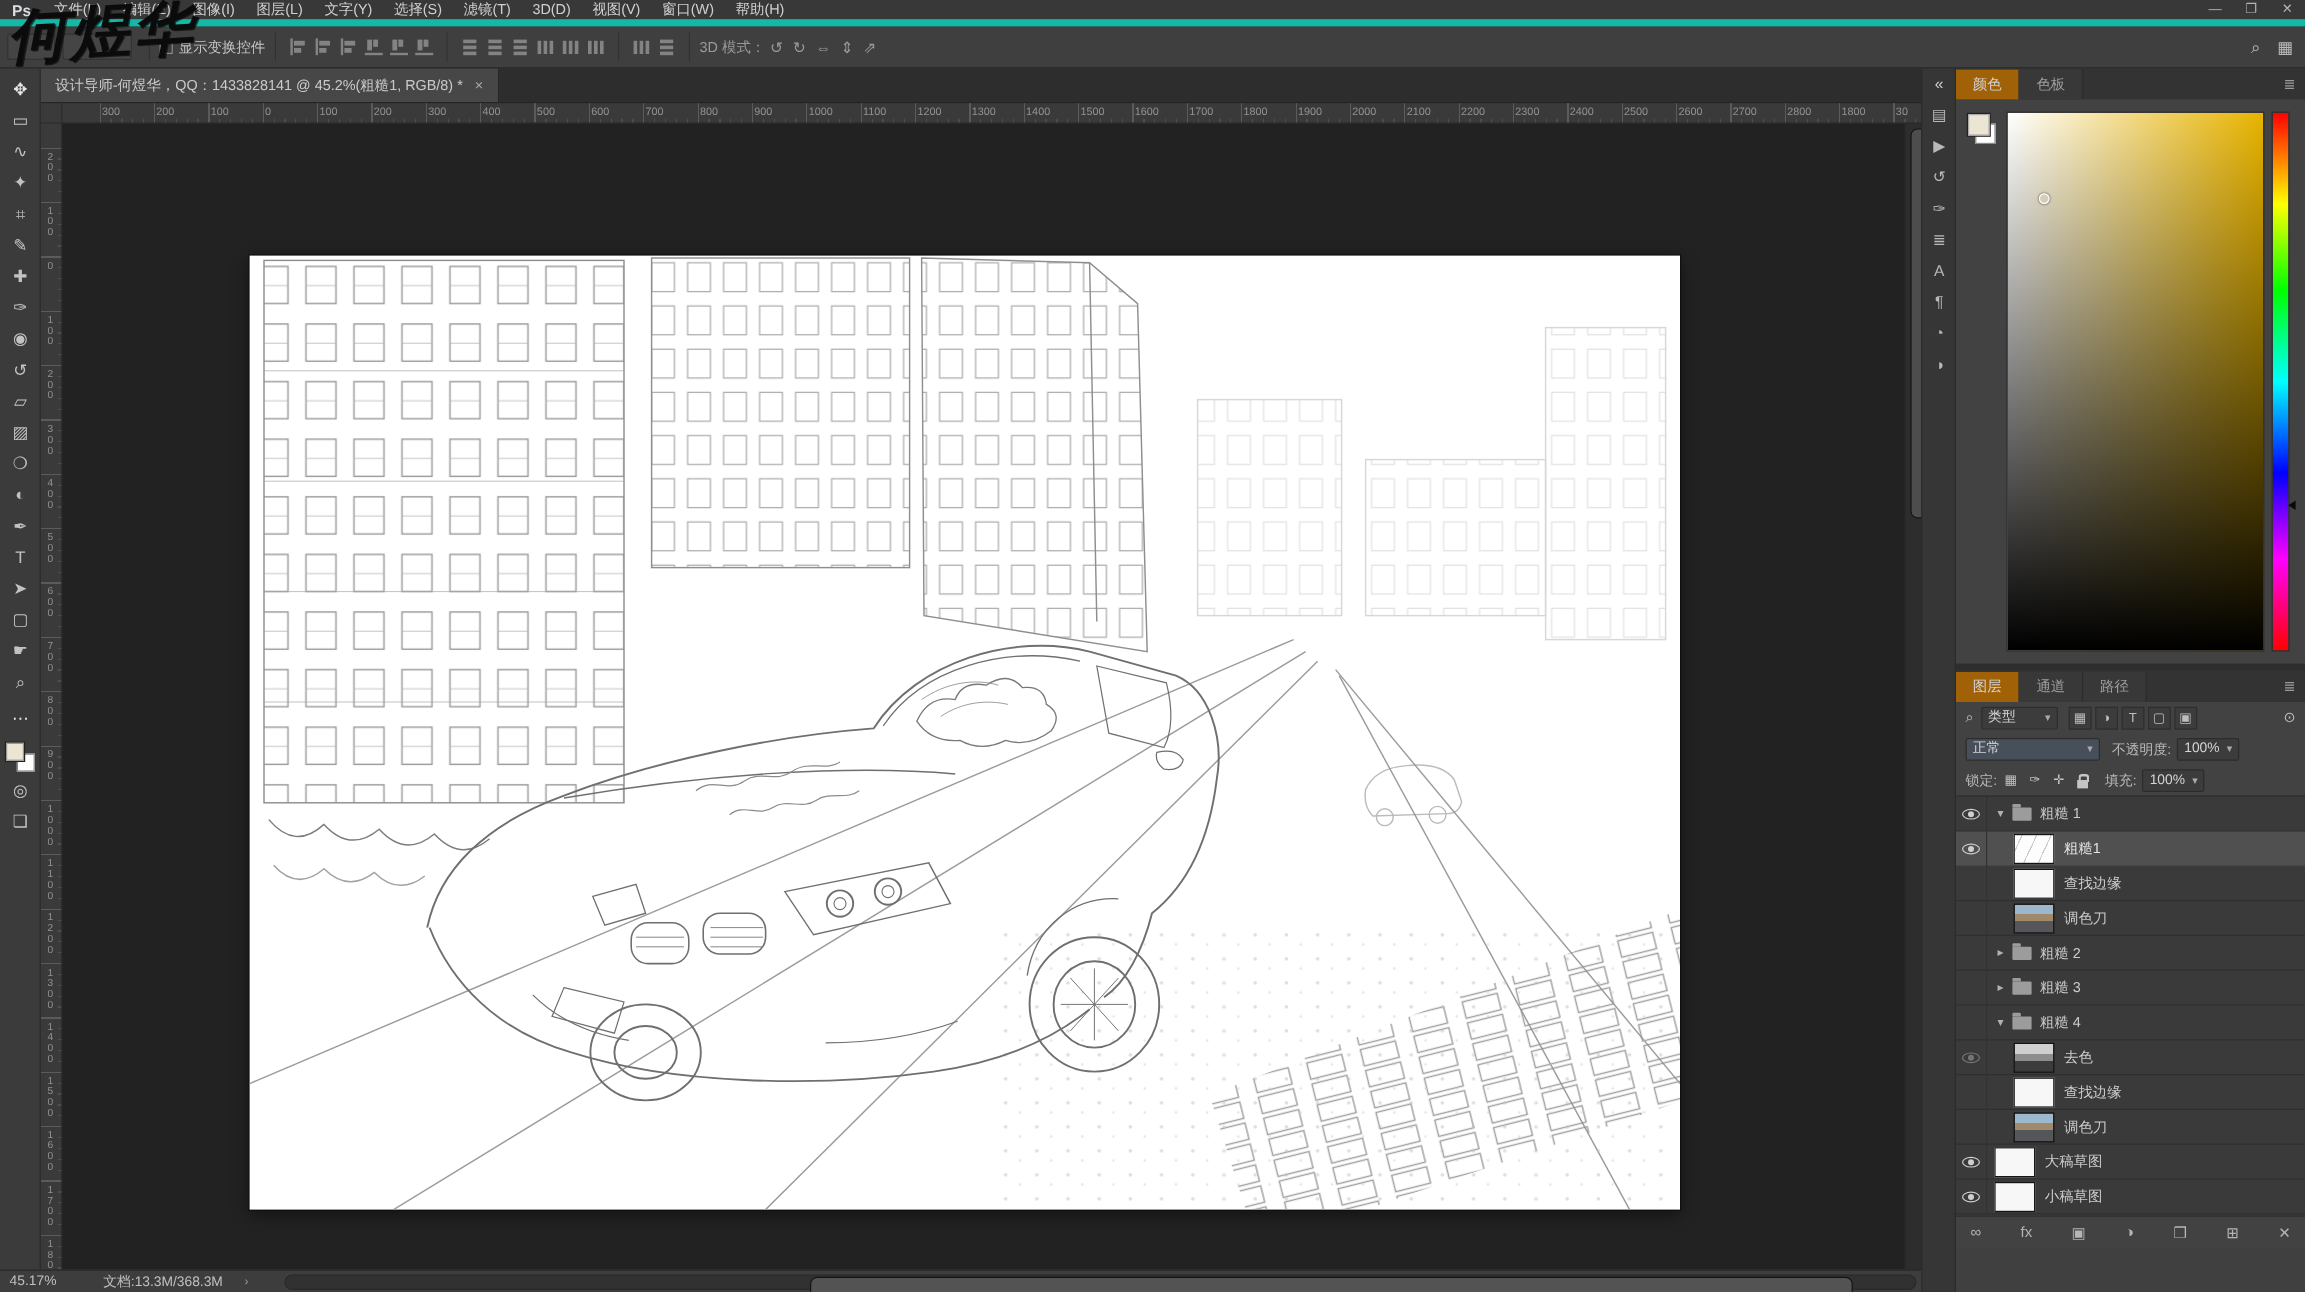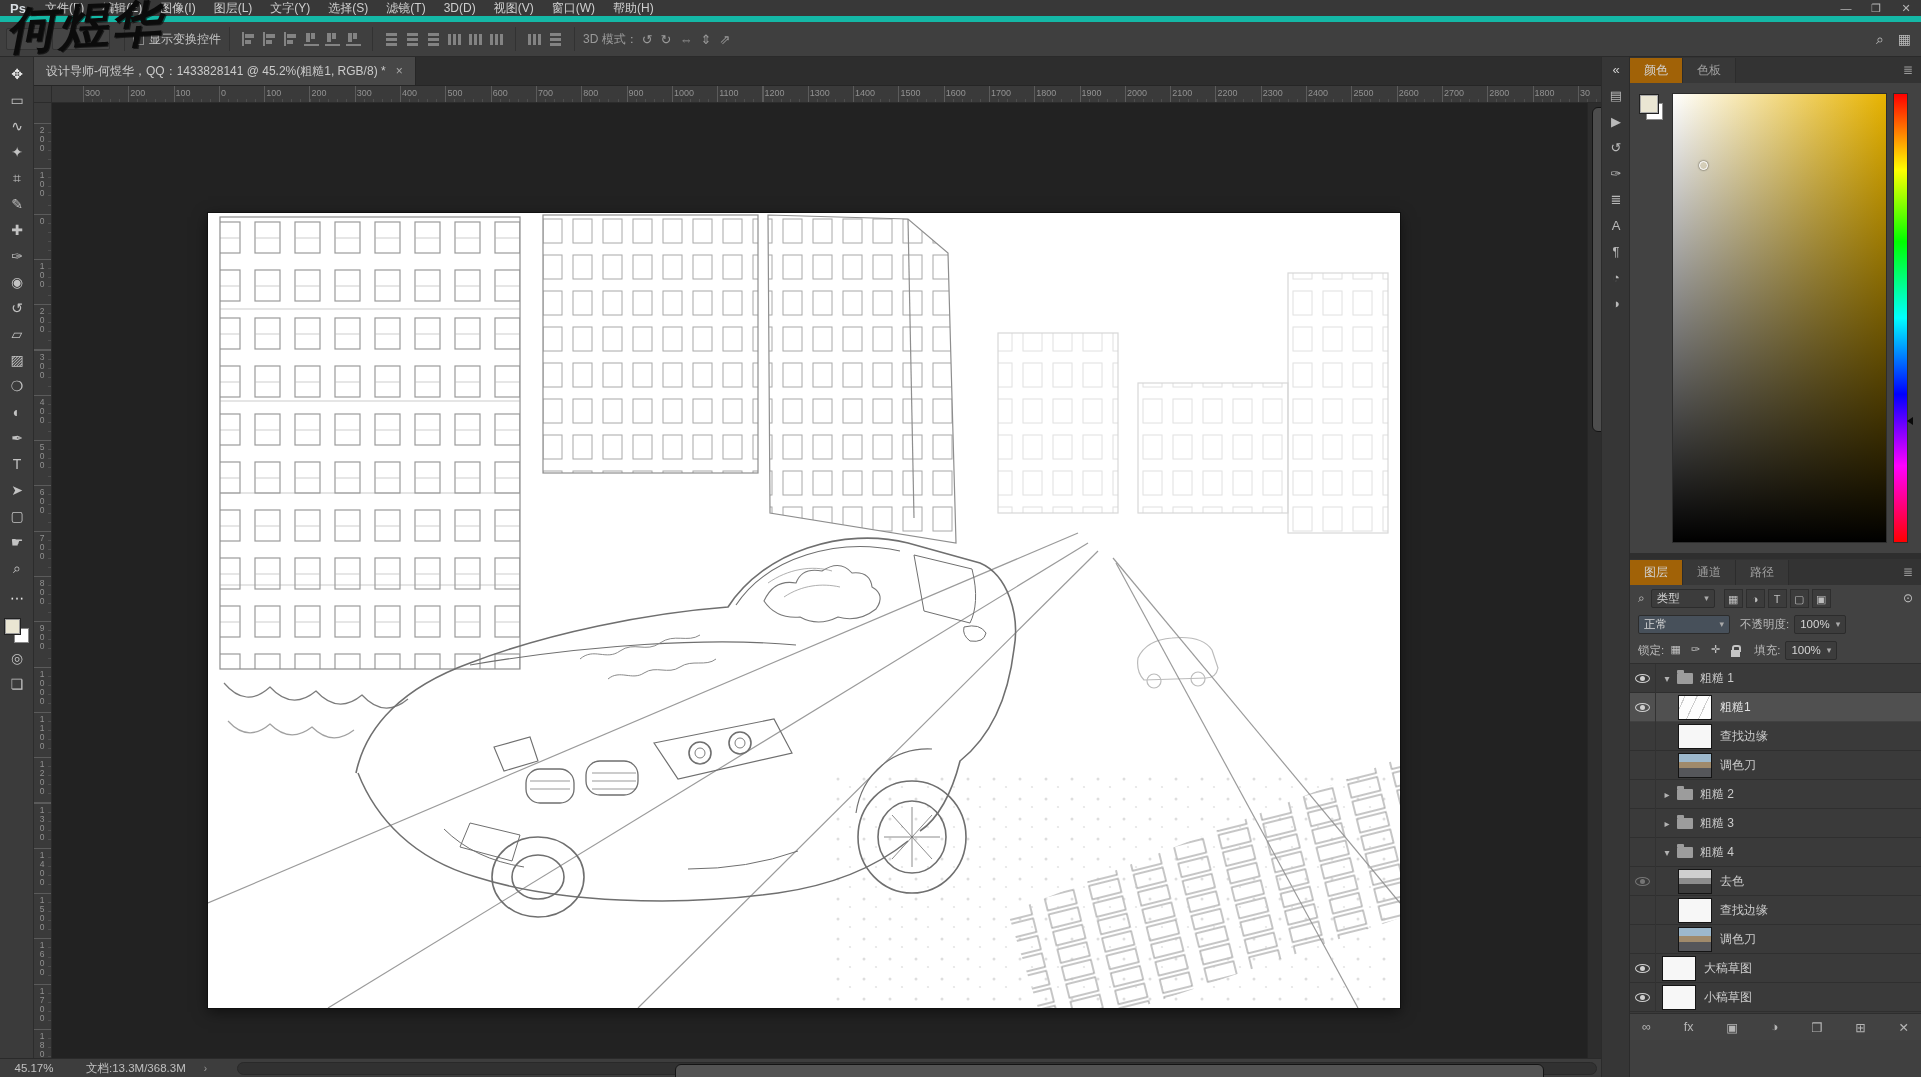--- a/index.html
+++ b/index.html
@@ -70,21 +70,21 @@
   .vrl { position:absolute; left:3px; font-size:8.5px; color:#929292; writing-mode:vertical-rl; text-orientation:upright; letter-spacing:-1px; }
 
   #canvas { position:absolute; left:18px; top:0; right:0; bottom:0; background:#222222; overflow:hidden; }
   #artboard { position:absolute; left:156px; top:110px; width:1192px; height:795px; background:#ffffff; box-shadow:0 0 0 1px #101010, 0 4px 14px rgba(0,0,0,.55); }
   #artboard svg { width:100%; height:100%; display:block; }
   #vscroll { position:absolute; right:0; top:0; bottom:0; width:14px; background:#2d2d2d; border-left:1px solid #262626; }
   #vscroll .thumb { position:absolute; left:2px; right:2px; top:4px; height:34%; background:#4d4d4d; border-radius:6px; }
 
   
   #statusbar { position:absolute; left:0; right:320px; bottom:0; height:19px; background:#3d3d3d; border-top:1px solid #2a2a2a; display:flex; align-items:center; font-size:11.5px; color:#c0c0c0; padding-left:8px; z-index:3;}
-  #zoombox { min-width:52px;text-align:center; }
+  #zoombox { min-width:52px; }
   #docinfo { margin-left:26px; }
   #statexpand { margin-left:18px; color:#9a9a9a; font-size:10px; }
   #hscroll { flex:1; height:13px; margin:0 4px 0 30px; background:#313131; border:1px solid #292929; border-radius:7px; position:relative; }
   #hscroll .thumb { position:absolute; top:1px; bottom:1px; left:32%; width:64%; background:#535353; border-radius:6px; }
 
   
   #rail { position:absolute; top:57px; bottom:0; right:292px; width:28px; background:#363636; border-left:1px solid #2b2b2b; z-index:3; }
   .rail-icon { width:28px; height:26px; line-height:26px; text-align:center; color:#b9b9b9; font-size:13px; }
   .rail-icon:first-child { color:#d0d0d0; }
 
@@ -105,21 +105,21 @@
   #huestrip { position:absolute; left:6px; top:0; width:15px; height:450px; border:1px solid #2d2d2d;
       background:linear-gradient(to bottom,#ff0000,#ffff00 17%,#00ff00 33%,#00ffff 50%,#0000ff 67%,#ff00ff 83%,#ff0000); }
   #huemarker { position:absolute; right:0px; top:72%; width:0; height:0; border-top:4px solid transparent; border-bottom:4px solid transparent; border-right:6px solid #0a0a0a; }
 
   #layerspanel { position:relative; }
   #layerctrls { background:#424242; font-size:11.5px; }
   .lctl-row { height:26px; display:flex; align-items:center; padding:0 8px; }
   .dropdown { background:#47505a; border:1px solid #2c2c2c; border-radius:2px; height:19px; line-height:17px; padding:0 5px; display:flex; align-items:center; color:#d5d5d5; }
   .dropdown .caret { margin-left:auto; padding-left:8px; font-size:9px; color:#aaa; }
   .dropdown.neutral { background:#3c3c3c; }
-  #blendselect { width:92px; }
+  #blendselect { width:112px; }
   #typeselect { width:64px; margin:0 6px; }
   .filter-icon { width:19px; height:19px; line-height:19px; text-align:center; background:#3c3c3c; border:1px solid #2e2e2e; margin-left:3px; font-size:11px; color:#bdbdbd; }
   .ctl-label { color:#b9b9b9; margin-left:10px; white-space:nowrap; }
   .valbox { background:#3c3c3c; border:1px solid #2c2c2c; border-radius:2px; height:19px; line-height:17px; padding:0 5px; margin-left:5px; display:flex; align-items:center; color:#d5d5d5; }
   .valbox .caret { margin-left:6px; font-size:9px; color:#aaa; }
   .lock-icon { width:17px; text-align:center; color:#c0c0c0; font-size:11px; margin-left:3px; }
   .lockicon { display:inline-block; width:9px; height:7px; background:#c5c5c5; position:relative; margin:7px 4px 0 7px; }
   .lockicon::before { content:""; position:absolute; top:-5px; left:1px; width:5px; height:5px; border:2px solid #c5c5c5; border-bottom:none; border-radius:3px 3px 0 0; }
   #filtersearch { color:#bdbdbd; font-size:12px; }
   #filtertoggle { margin-left:auto; color:#bdbdbd; font-size:12px; }

